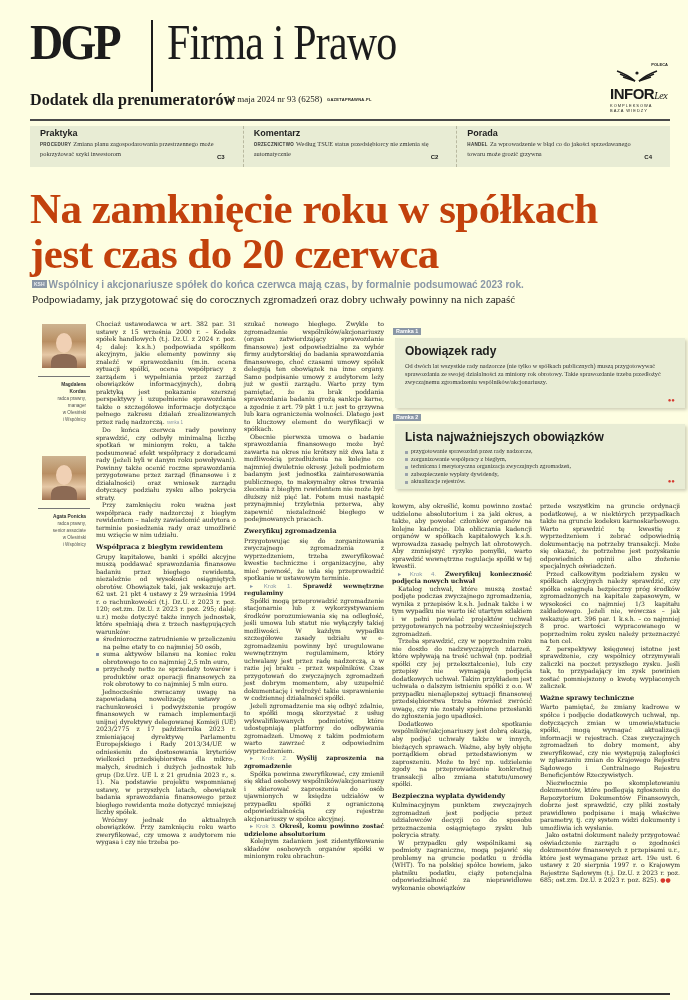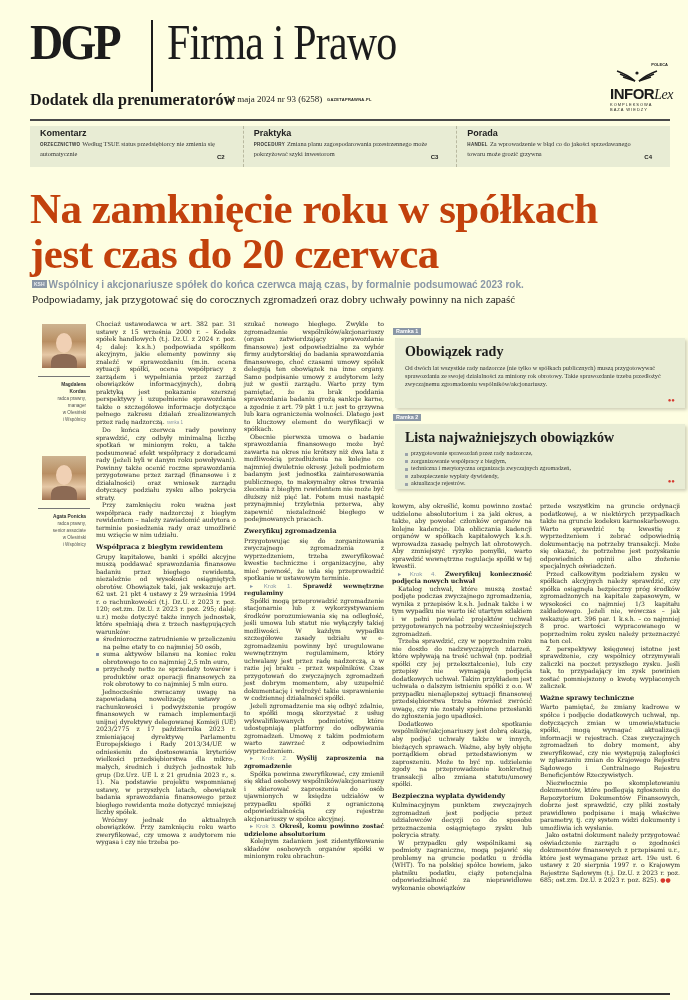--- a/index.html
+++ b/index.html
@@ -11,21 +11,21 @@
   .logo-dgp { position: absolute; left: 0; top: 0; font-family: "Liberation Serif", serif; font-weight: bold; font-size: 50px; letter-spacing: -3px; line-height: 56px; transform: scaleX(0.92); transform-origin: left; }
   .logo-bar { position: absolute; left: 121px; top: 6px; width: 2px; height: 72px; background: #1c1c1c; }
   .logo-title { position: absolute; left: 137px; top: 0; font-family: "Liberation Serif", serif; font-size: 50px; line-height: 56px; letter-spacing: -1px; transform: scaleX(0.84); transform-origin: left; }
   .subtitle { position: absolute; left: 0; top: 76px; font-family: "Liberation Serif", serif; font-weight: bold; font-size: 17px; transform: scaleX(0.95); transform-origin: left; }
   .issue { position: absolute; left: 196px; top: 80px; font-family: "Liberation Serif", serif; font-size: 9px; }
   .site { position: absolute; left: 297px; top: 83px; font-family: "Liberation Sans", sans-serif; font-size: 4px; font-weight: bold; letter-spacing: 0.3px; }
   .infor { position: absolute; right: 0; top: 48px; width: 60px; text-align: left; font-family: "Liberation Sans", sans-serif; }
   .infor .poleca { font-size: 4px; font-weight: bold; text-align: right; padding-right: 2px; }
   .infor .wings { height: 14px; margin: 2px 0 0 6px; }
   .infor .brand { font-size: 15px; font-weight: bold; line-height: 14px; letter-spacing: -0.5px; }
-  .infor .brand small { font-family: "Liberation Serif", serif; font-style: italic; font-weight: normal; font-size: 14px; }
+  .infor .brand small { font-family: "Liberation Serif", serif; font-style: italic; font-weight: normal; font-size: 10px; }
   .infor .tag { font-size: 4px; letter-spacing: 1px; line-height: 5px; }
   .top-rule { position: absolute; left: 30px; top: 119px; width: 640px; height: 2px; background: #4a4a4a; }
 
   
   .teasers { position: absolute; left: 30px; top: 126px; width: 640px; height: 41px; background: #e8ecd4; display: flex; }
   .teaser { flex: 1; padding: 2px 6px 0 10px; position: relative; }
   .teaser + .teaser { border-left: 1px dashed #b9b9a0; }
   .teaser h3 { font-family: "Liberation Sans", sans-serif; font-size: 9px; font-weight: bold; color: #222; margin-bottom: 2px; }
   .teaser p { font-family: "Liberation Serif", serif; font-size: 6.4px; line-height: 8.5px; color: #333; padding-right: 18px; }
   .teaser .kicker { font-family: "Liberation Sans", sans-serif; font-size: 4.5px; font-weight: bold; letter-spacing: 0.3px; margin-right: 2px; }
@@ -54,21 +54,21 @@
   .col li { padding-left: 7px; position: relative; }
   .col li::before { content: ""; position: absolute; left: 0; top: 2.6px; width: 3px; height: 3px; background: #8a97a6; }
   .col .step { color: #8a97a6; font-family: "Liberation Sans", sans-serif; }
   .col .step-title { font-weight: bold; }
   .col .ref { color: #8a97a6; font-family: "Liberation Sans", sans-serif; font-size: 4.5px; }
   .col .end { color: #d63a2f; font-size: 6px; }
 
   
   .ramka-label { position: absolute; left: 393px; font-family: "Liberation Sans", sans-serif; font-size: 5.4px; font-weight: bold; color: #fff; background: #8a97a6; padding: 0 3px; line-height: 7px; }
   .ramka { position: absolute; left: 395px; width: 290px; background: #e8ecd4; box-shadow: 2px 2px 3px rgba(0,0,0,0.18); padding: 6px 10px 4px 10px; font-family: "Liberation Serif", serif; }
-  .ramka h3 { font-family: Liberation Serif, serif; font-weight: bold; font-size: 14px; margin-bottom: 4px; color: #1c1c1c; }
+  .ramka h3 { font-family: Liberation Sans, sans-serif; font-weight: bold; font-size: 12px; margin-bottom: 4px; color: #1c1c1c; }
   .ramka p { font-size: 6.3px; line-height: 8.2px; color: #333; }
   .ramka ul { list-style: none; font-size: 6.1px; line-height: 7.5px; color: #333; }
   .ramka li { padding-left: 6px; position: relative; }
   .ramka li::before { content: ""; position: absolute; left: 0; top: 2.5px; width: 3px; height: 3px; background: #9aa2ab; }
   .ramka .end { position: absolute; right: 10px; bottom: 5px; color: #d63a2f; font-size: 6px; font-family: "Liberation Sans", sans-serif; }
 
   .bottom-rule { position: absolute; left: 30px; top: 993px; width: 640px; height: 2px; background: #333; }
 </style>
 </head>
 <body>
@@ -95,28 +95,28 @@
     </svg>
     <div class="brand"><span>INFOR</span><small>Lex</small></div>
     <div class="tag">KOMPLEKSOWA</div>
     <div class="tag">BAZA WIEDZY</div>
   </div>
 </header>
 <div class="top-rule"></div>
 
 <nav class="teasers">
   <div class="teaser">
+    <h3>Praktyka</h3>
+    <p><span class="kicker">PROCEDURY</span><span>Zmiana planu zagospodarowania przestrzennego może pokrzyżować szyki inwestorom</span></p>
+    <span class="page">C3</span>
+  </div>
+  <div class="teaser">
     <h3>Komentarz</h3>
     <p><span class="kicker">ORZECZNICTWO</span><span>Według TSUE status przedsiębiorcy nie zmienia się automatycznie</span></p>
     <span class="page">C2</span>
-  </div>
-  <div class="teaser">
-    <h3>Praktyka</h3>
-    <p><span class="kicker">PROCEDURY</span><span>Zmiana planu zagospodarowania przestrzennego może pokrzyżować szyki inwestorom</span></p>
-    <span class="page">C3</span>
   </div>
   <div class="teaser">
     <h3>Porada</h3>
     <p><span class="kicker">HANDEL</span><span>Za wprowadzenie w błąd co do jakości sprzedawanego towaru może grozić grzywna</span></p>
     <span class="page">C4</span>
   </div>
 </nav>
 
 <h1 class="headline">
   <span>Na zamknięcie roku w spółkach</span><br>

